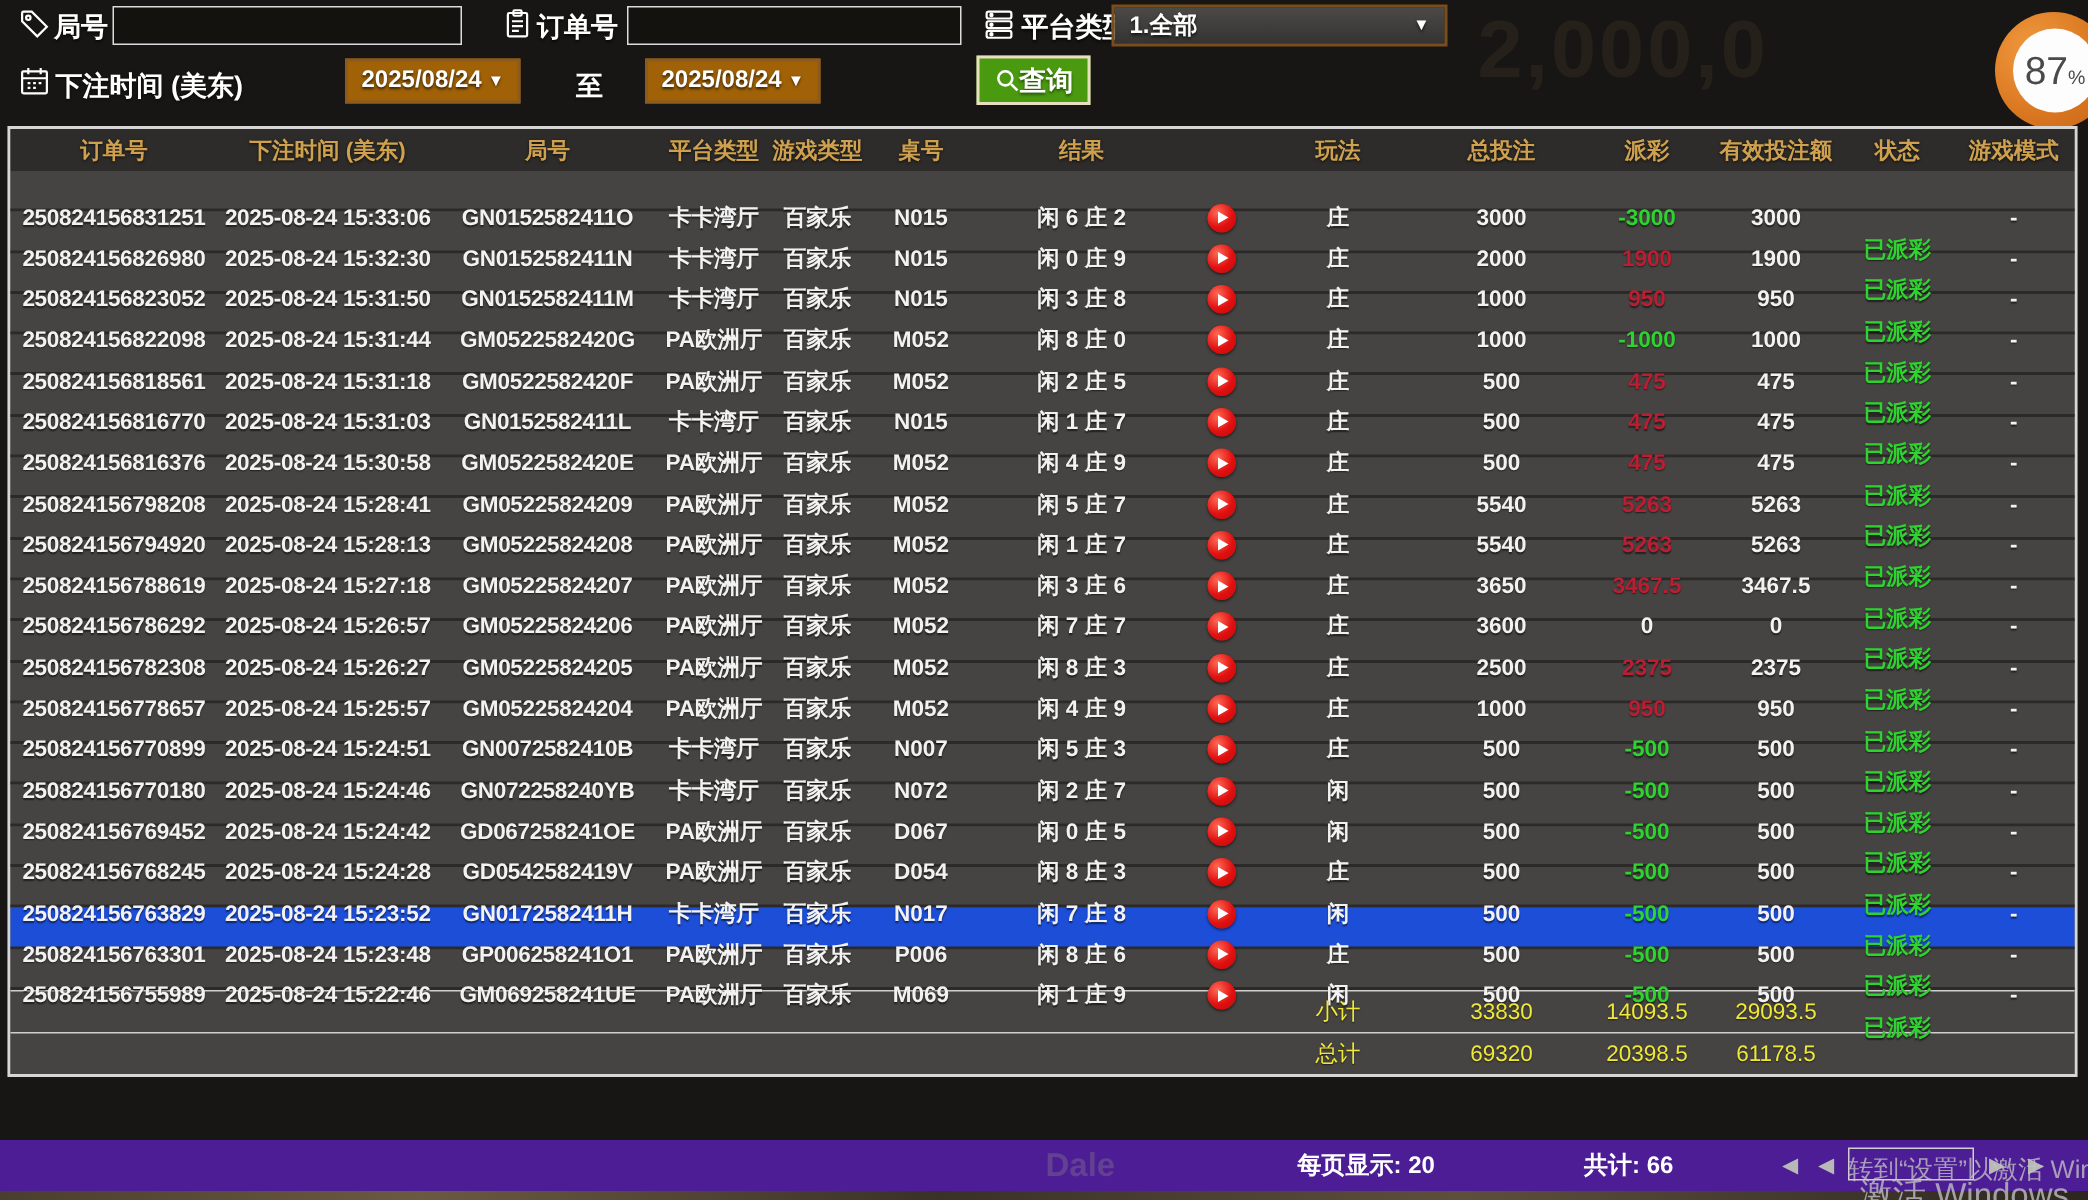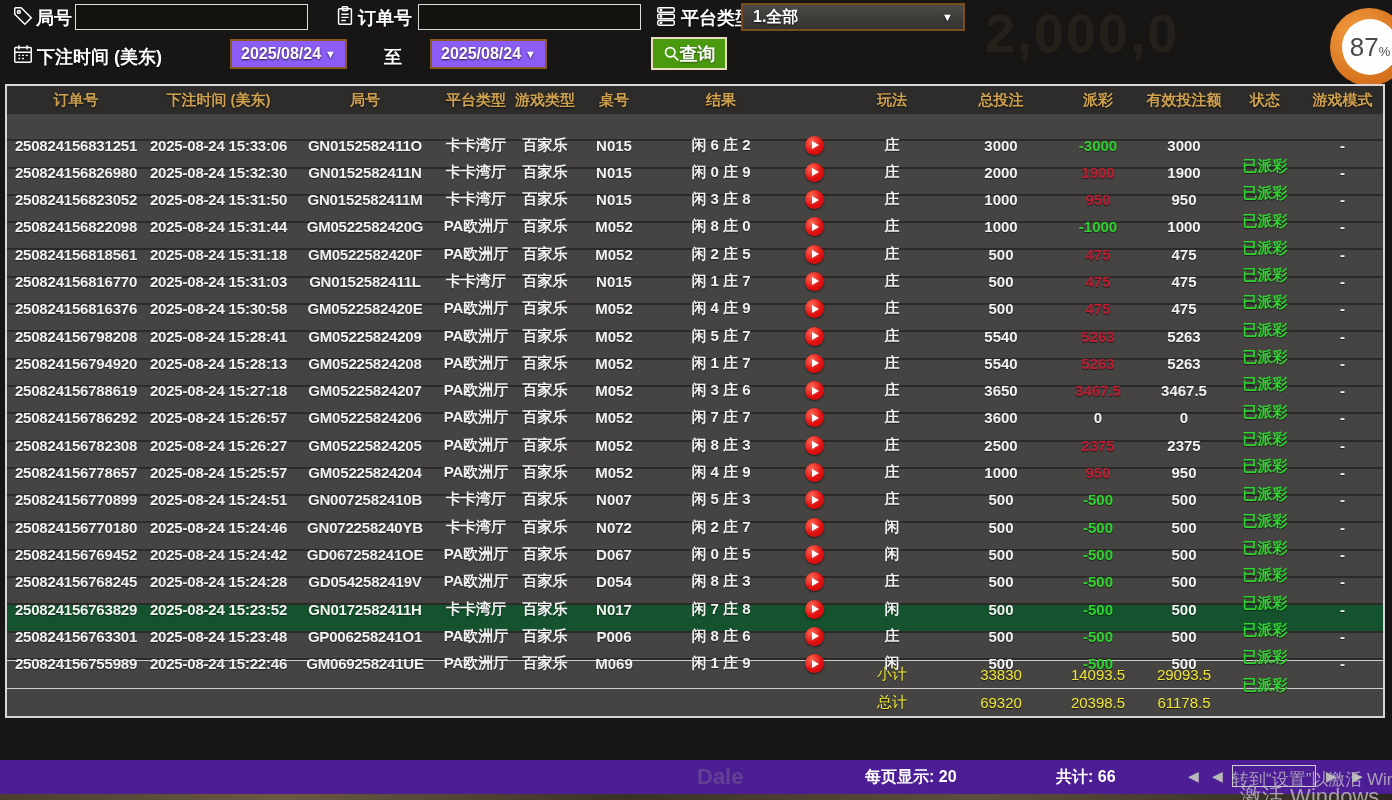--- a/index.html
+++ b/index.html
@@ -27,21 +27,21 @@
   .dropdown {
     position:absolute; height:28px; border:2px solid #7a4e1c;
     background:linear-gradient(#4c4a47,#353331);
     color:#fff; font-size:16px; font-weight:bold;
     display:flex; align-items:center; padding:0 10px;
     text-shadow:0 1px 2px rgba(0,0,0,.7); cursor:pointer;
   }
   .dropdown .caret { margin-left:auto; font-size:11px; }
   .datebox {
     position:absolute; height:30px; width:117px; border:2px solid #8a5a20;
-    background:#8b5cf6; color:#fff; font-size:16px; font-weight:bold;
+    background:#a16207; color:#fff; font-size:16px; font-weight:bold;
     display:flex; align-items:center; justify-content:center; gap:4px;
     text-shadow:0 1px 2px rgba(0,0,0,.7); cursor:pointer;
   }
   .datebox .caret { font-size:11px; }
   .search-btn {
     position:absolute; left:651px; top:37px; width:76px; height:33px;
     background:#4a9a10; border:2px solid #e9ddc2; color:#fff;
     font-size:18px; font-weight:bold; display:flex; align-items:center;
     justify-content:center; gap:0; cursor:pointer; font-family:inherit;
     text-shadow:0 1px 2px rgba(0,0,0,.5);
@@ -73,21 +73,21 @@
     font-size:15px; font-weight:bold;
     text-shadow:0 1px 2px rgba(0,0,0,.7);
   }
   .thead > div { text-align:center; }
   .trow {
     height:27.3px; background:#464442; border-bottom:2px solid #2b2a28;
     font-size:15px; font-weight:bold; text-shadow:0 1px 1px rgba(0,0,0,.55);
     cursor:default;
   }
   .trow > div { text-align:center; white-space:nowrap; }
-  .trow.hl { background:#14532d; }
+  .trow.hl { background:#1d4ed8; }
   .cell-num { letter-spacing:-0.2px; }
   .pc-g { color:#2fd32f; }
   .pc-r { color:#bb1e32; }
   .pc-w { color:#f2f2f2; }
   .status-paid { color:#2fd32f;margin-top:43px; }
   .playbtn {
     width:19px; height:19px; border-radius:50%; margin:0 auto;
     background:radial-gradient(circle at 35% 30%, #ff6a55, #e01010 55%, #c60808);
     display:flex; align-items:center; justify-content:center; cursor:pointer;
     box-shadow:0 1px 2px rgba(0,0,0,.6);

